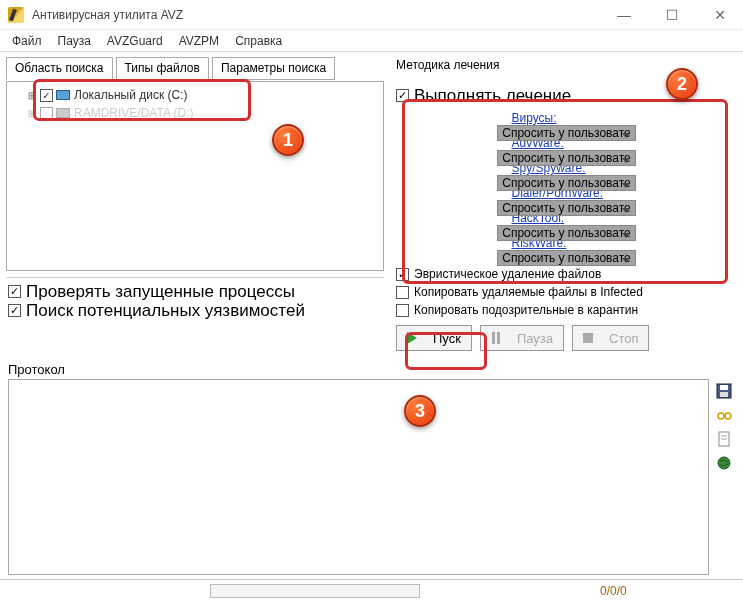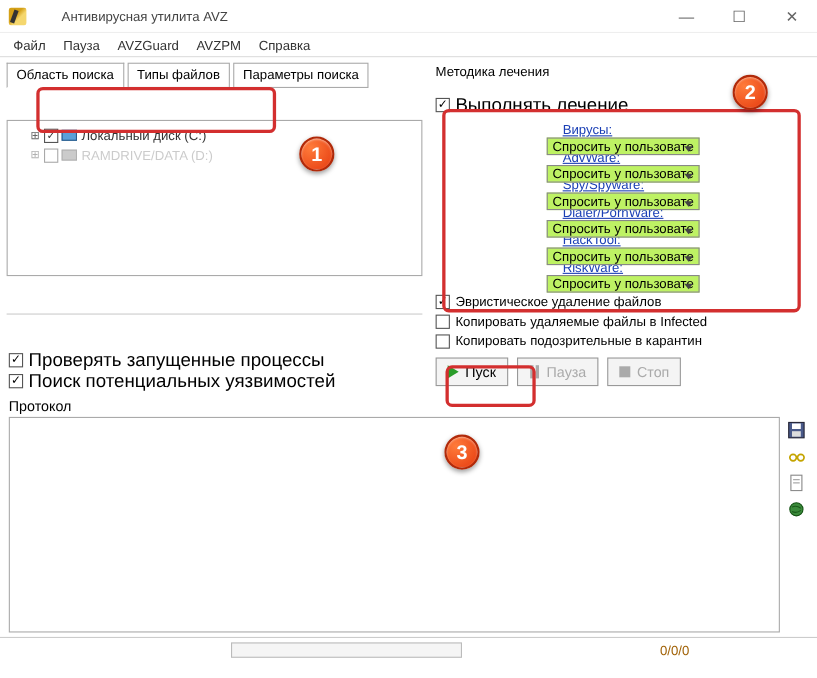--- a/index.html
+++ b/index.html
@@ -1,29 +1,29 @@
 <!DOCTYPE html>
 <html><head>
 <meta charset="utf-8">
 <style>
 * { box-sizing: border-box; margin: 0; padding: 0; }
 body { font-family: "Segoe UI", Tahoma, sans-serif; font-size: 12px; background: #fff; width: 743px; height: 616px; position: relative; overflow: hidden; }
 
-.titlebar { height: 30px; display: flex; align-items: center; padding: 0 8px; border-bottom: 1px solid #eee; gap: 24px; }
+.titlebar { height: 30px; display: flex; align-items: center; padding: 0 8px; border-bottom: 1px solid #eee; }
 .titlebar .app-icon { width: 16px; height: 16px; background: linear-gradient(135deg,#d4a017 40%,#f5d76e 60%); margin-right: 8px; border-radius: 2px; position: relative; }
 .titlebar .app-icon::after { content:''; position:absolute; top:2px; left:3px; width:4px; height:12px; background:#333; transform:rotate(20deg); }
 .titlebar .title { flex: 1; color: #444; }
 .win-btns { display: flex; gap: 18px; }
 .win-btn { width: 30px; height: 20px; display: flex; align-items: center; justify-content: center; color: #666; font-size: 14px; }
 
 .menubar { height: 22px; display: flex; align-items: center; padding: 0 6px; gap: 4px; border-bottom: 1px solid #ddd; }
 .menubar span { padding: 2px 6px; color: #333; }
 
 .content { display: flex; height: 308px; }
-.left-pane { width: 390px; padding: 4px 6px; display:flex; flex-direction:column;gap:28px; }
+.left-pane { width: 390px; padding: 4px 6px; display:flex; flex-direction:column; }
 .right-pane { flex: 1; padding: 4px 6px; }
 
 .tabs { display: flex; gap: 3px; margin-bottom: 2px; }
 .tab { border: 1px solid #aaa; padding: 3px 8px 4px; background: #fff; font-size: 12px; position: relative; top: 1px; }
 .tab.active { border-bottom-color: #fff; z-index: 2; }
 
 .tree-box { border: 1px solid #aaa; height: 190px; background: #fff; padding: 4px; position: relative; overflow:hidden; }
 .tree-row { display: flex; align-items: center; height: 18px; padding-left: 16px; font-size: 12px; color: #333; }
 .tree-row .expander { width:10px; text-align:center; color:#666; font-size:10px; }
 .tree-row .chk { width:13px; height:13px; border:1px solid #555; margin: 0 3px; display:flex; align-items:center; justify-content:center; font-size:10px; }
@@ -44,25 +44,25 @@
 .hr-thin { border:none; border-top:1px solid #ccc; margin:6px 0 4px; }
 .checks { padding-left: 2px; }
 .chk-row { display:flex; align-items:center; height:19px; font-size:17px; }
 .chk-box { width:13px; height:13px; border:1px solid #555; margin-right:5px; display:flex; align-items:center; justify-content:center; font-size:11px; line-height:1; }
 .chk-box.checked::after { content:'✓'; color:#000; }
 
 .group-label { font-size:12px; margin-bottom:12px; padding:2px 0; }
 .link-label { color:#1a3fb5; text-decoration:underline; font-size:12px; }
 .threat-row { display:flex; align-items:center; height:25px;flex-direction:column; }
 .threat-row .lbl { width:110px; }
-.combo { flex:1; height:21px; border:1px solid #888; background:#bef264; display:flex; align-items:center; padding:0 4px; font-size:12px; position:relative; }
+.combo { flex:1; height:21px; border:1px solid #888; background:#a3a3a3; display:flex; align-items:center; padding:0 4px; font-size:12px; position:relative; }
 .combo::after { content:''; position:absolute; right:5px; top:7px; border-left:4px solid transparent; border-right:4px solid transparent; border-top:5px solid #444; }
 
 .btn-row { display:flex; gap:8px; margin-top:6px; }
-.btn { border:1px solid #999; background:#f4f4f4; padding:4px 10px; display:flex; align-items:center; gap:6px; font-size:13px; height:26px; }
+.btn { border:1px solid #999; background:#f4f4f4; padding:4px 10px; display:flex; align-items:center; gap:16px; font-size:13px; height:26px; }
 .btn.disabled { color:#aaa; }
 .btn-icon { width:0; height:0; }
 .play { border-left:10px solid #2a9d2a; border-top:6px solid transparent; border-bottom:6px solid transparent; }
 .pause { width:10px; height:12px; position:relative; }
 .pause::before, .pause::after { content:''; position:absolute; top:0; width:3px; height:12px; background:#aaa; }
 .pause::before { left:1px; } .pause::after { right:1px; }
 .stop { width:10px; height:10px; background:#aaa; }
 
 .protocol-label { padding: 2px 8px; font-size:13px; }
 .protocol-area { margin: 0 8px 4px; display:flex; gap:4px; }

